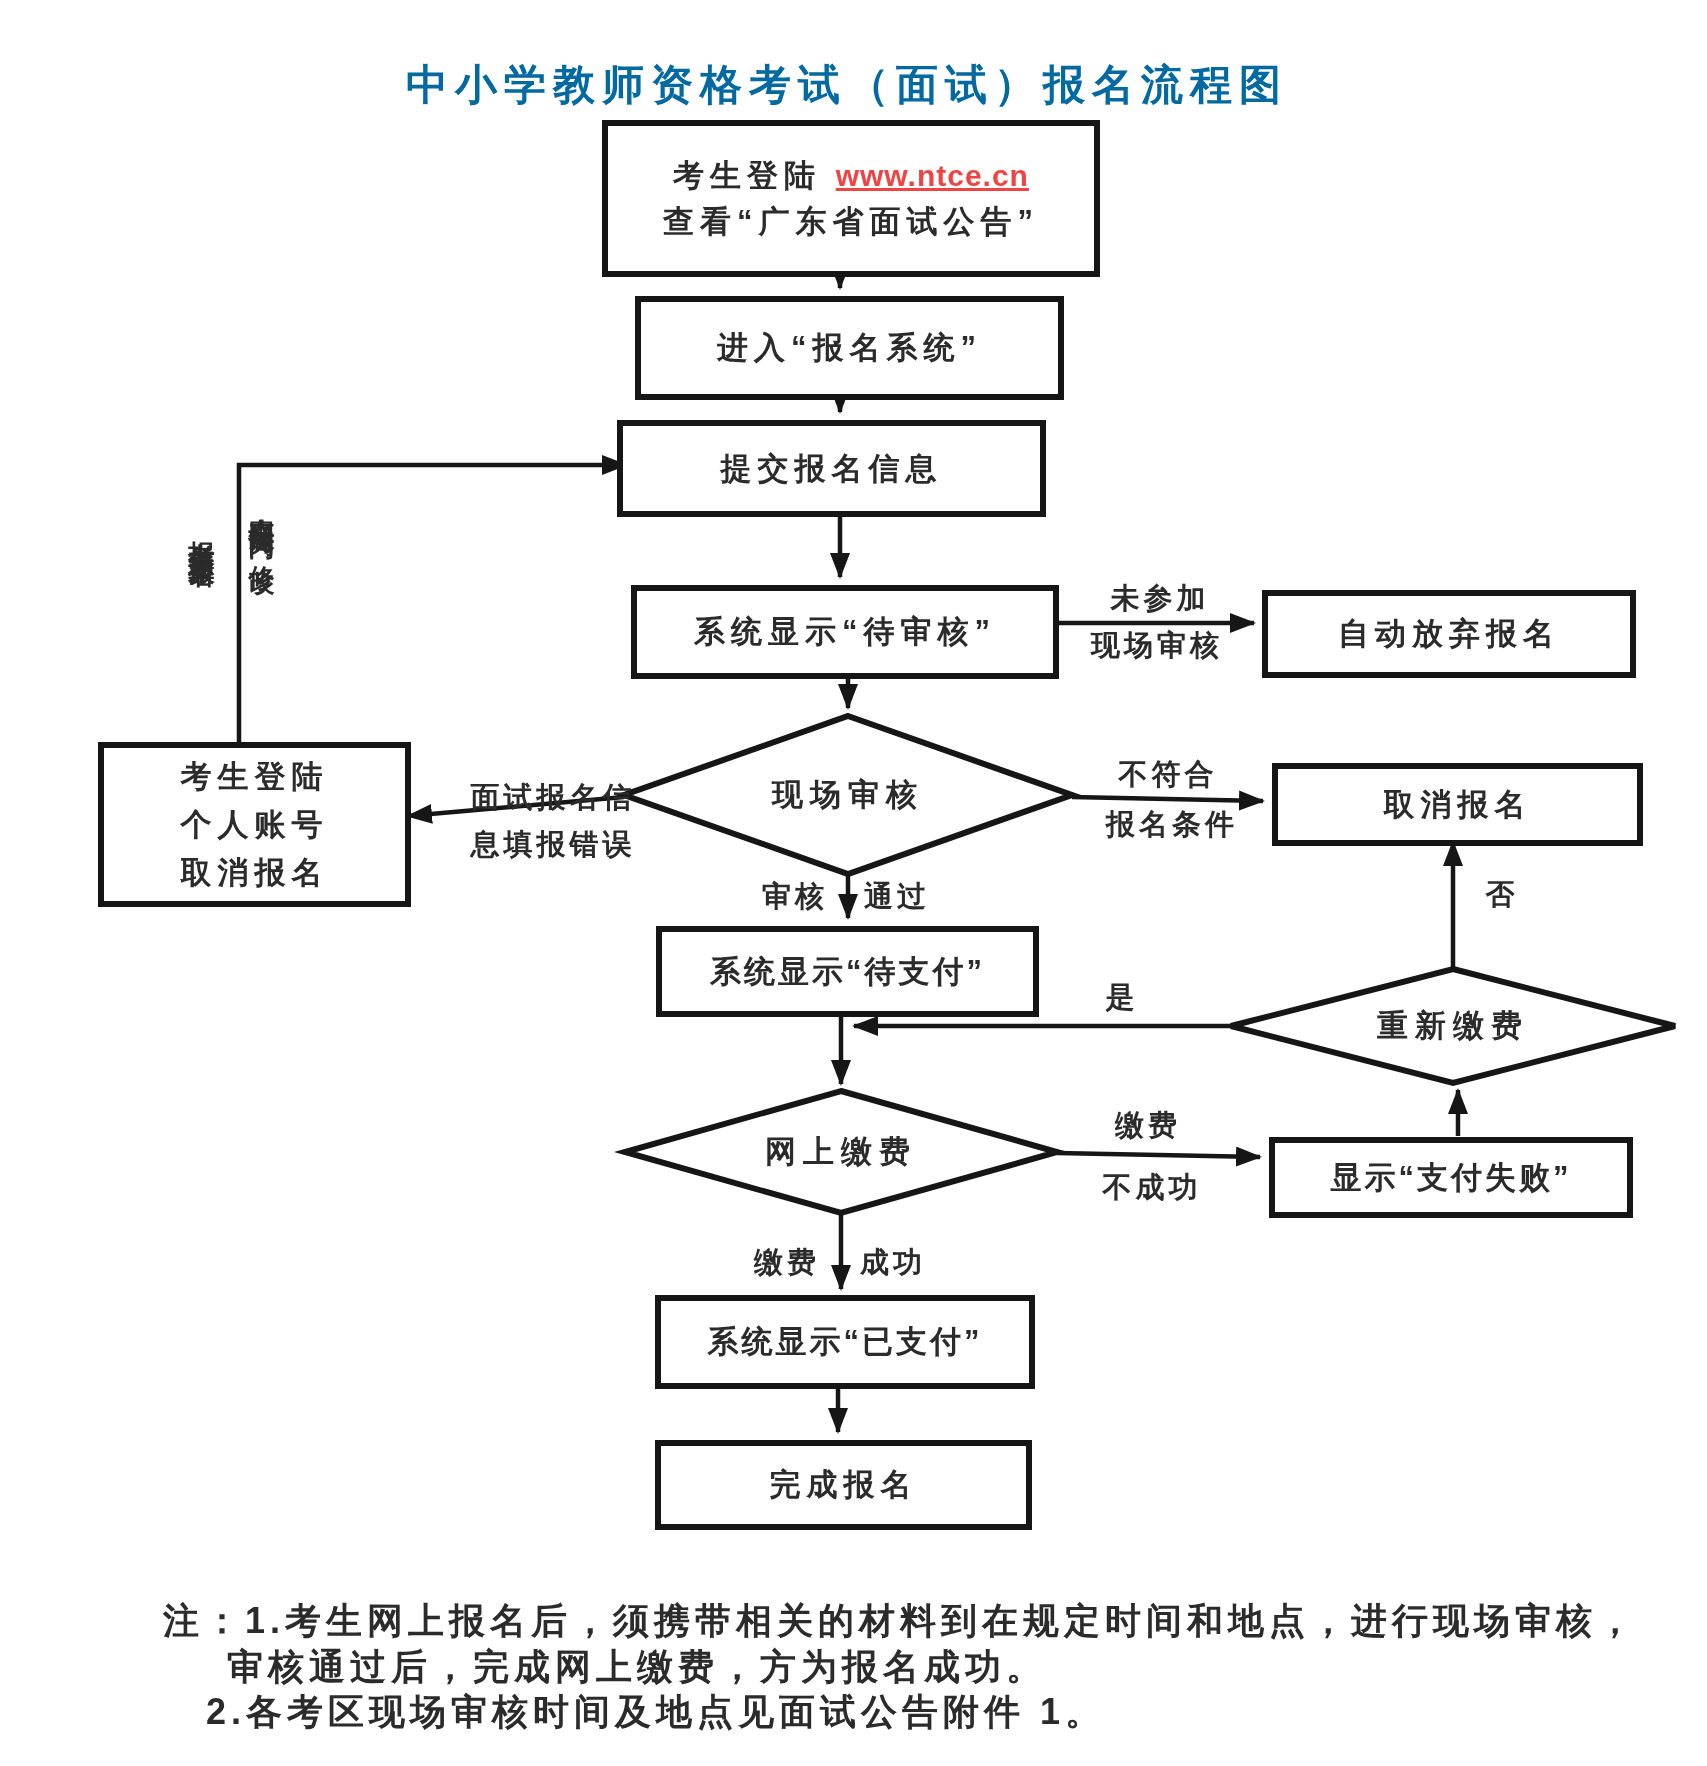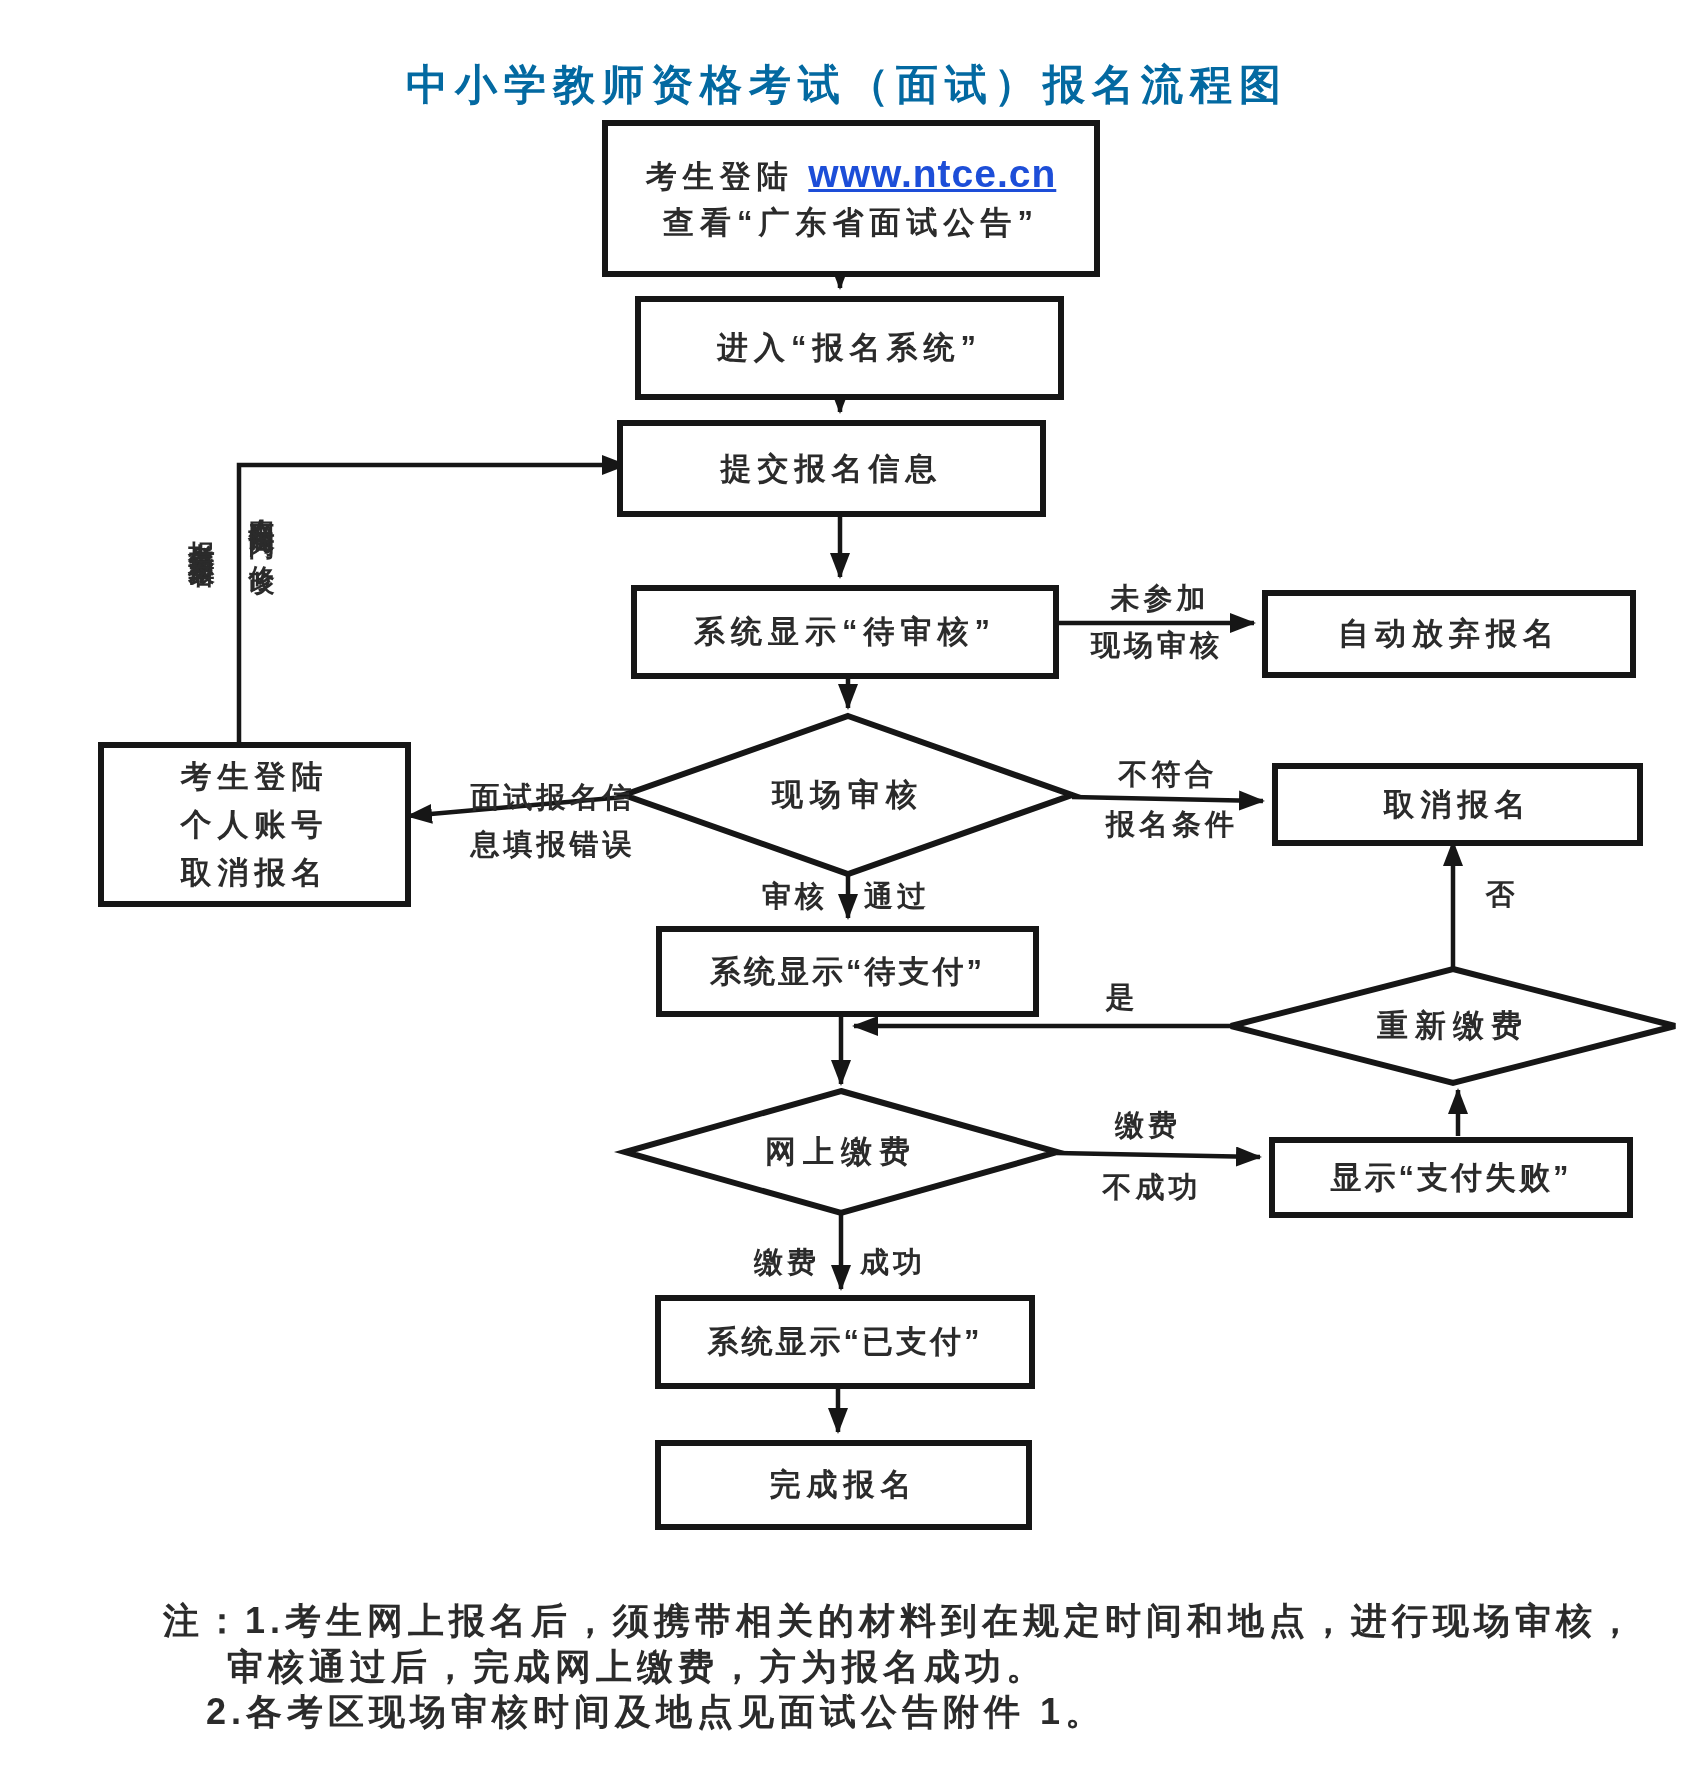--- a/index.html
+++ b/index.html
@@ -5,21 +5,21 @@
   html,body{margin:0;padding:0;background:#ffffff;}
   .canvas{position:relative;width:1707px;height:1766px;background:#ffffff;overflow:hidden;
           font-family:"Liberation Sans","DejaVu Sans",sans-serif;color:#242424;}
   .title{position:absolute;left:7px;top:57px;width:1680px;text-align:center;
          font-size:42px;font-weight:bold;letter-spacing:7px;color:#0369a1;}
   .wires{position:absolute;left:0;top:0;}
   .box{position:absolute;background:#ffffff;border:6px solid #161616;
        display:flex;flex-direction:column;align-items:center;justify-content:center;
        font-weight:bold;font-size:31px;letter-spacing:6px;color:#2b2b2b;text-align:center;}
   .box .bl{line-height:46px;white-space:nowrap;}
-  .link{color:#1d4ed8;letter-spacing:1px;font-size:39px;}
+  .link{color:#ef4444;letter-spacing:1px;font-size:30px;}
   .lbl{position:absolute;transform:translate(-50%,-50%);font-weight:bold;font-size:29px;
        letter-spacing:4px;color:#2b2b2b;white-space:nowrap;}
   .dlbl{position:absolute;transform:translate(-50%,-50%);font-weight:bold;font-size:31px;
         letter-spacing:7px;color:#2b2b2b;white-space:nowrap;}
   .vlbl{position:absolute;writing-mode:vertical-rl;text-orientation:upright;
         font-weight:bold;font-size:26px;letter-spacing:3px;color:#2b2b2b;}
   .note{position:absolute;font-weight:bold;font-size:36px;letter-spacing:5px;
         color:#2b2b2b;white-space:nowrap;}
 </style>
 </head>

